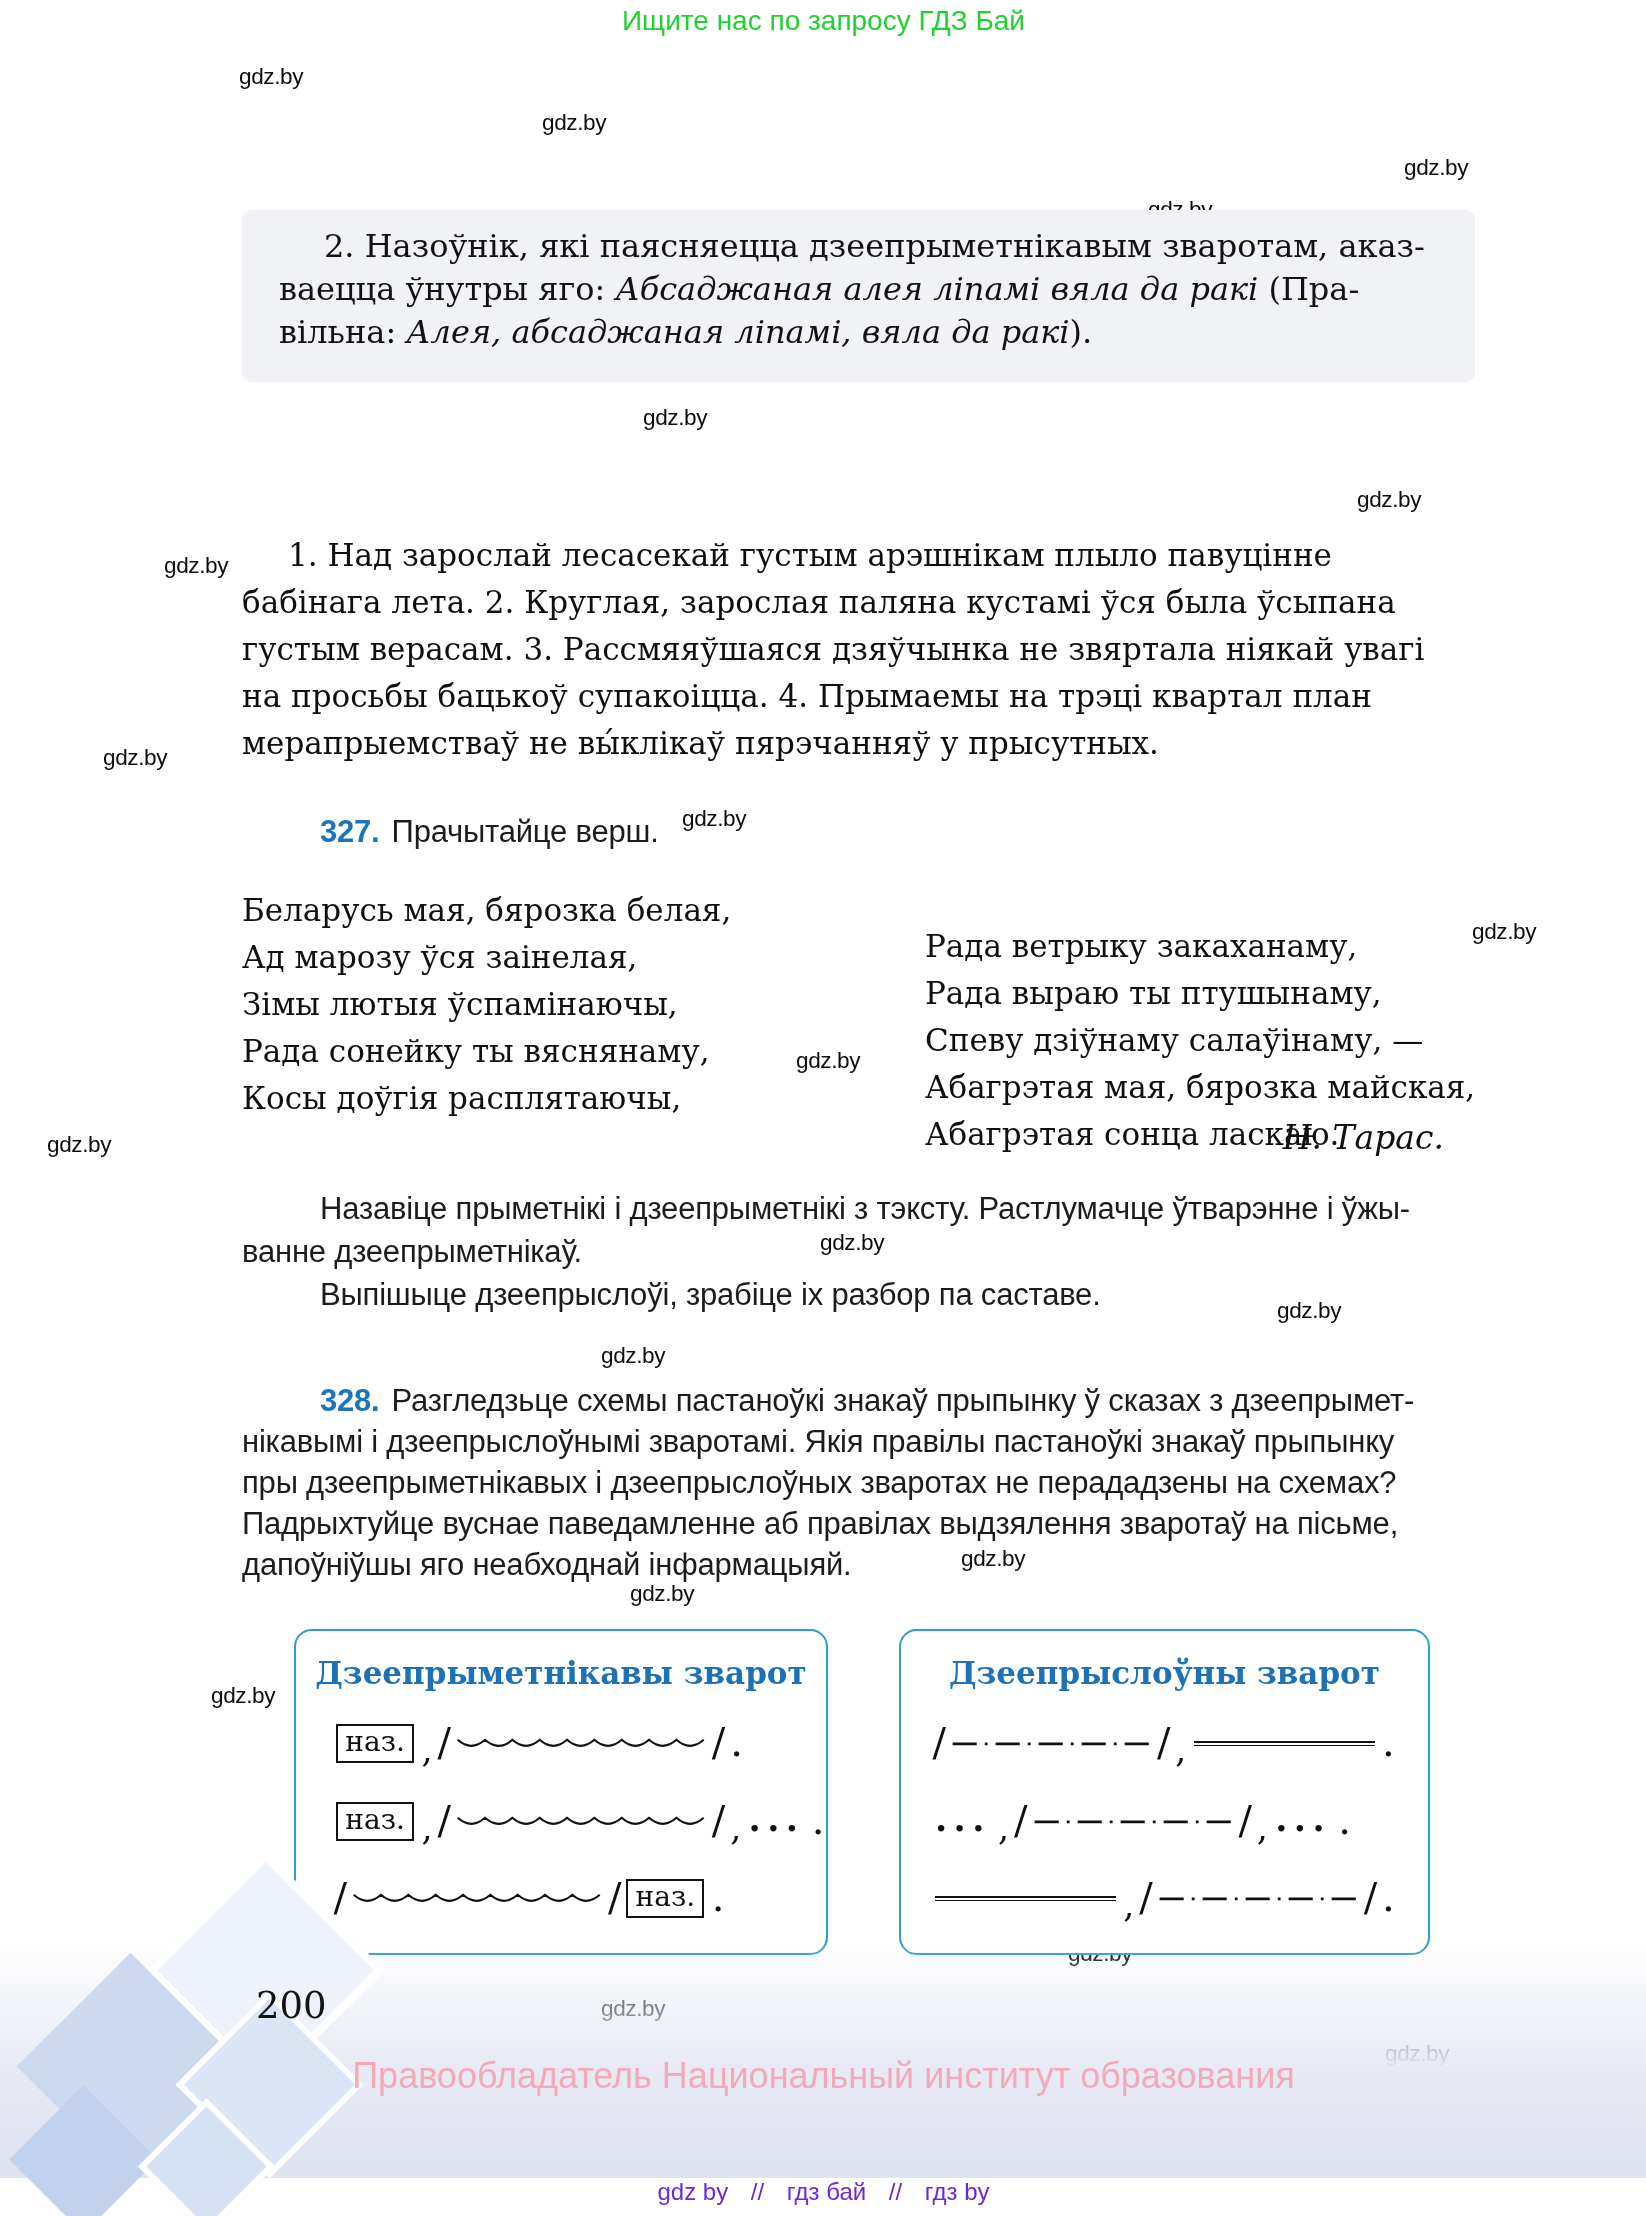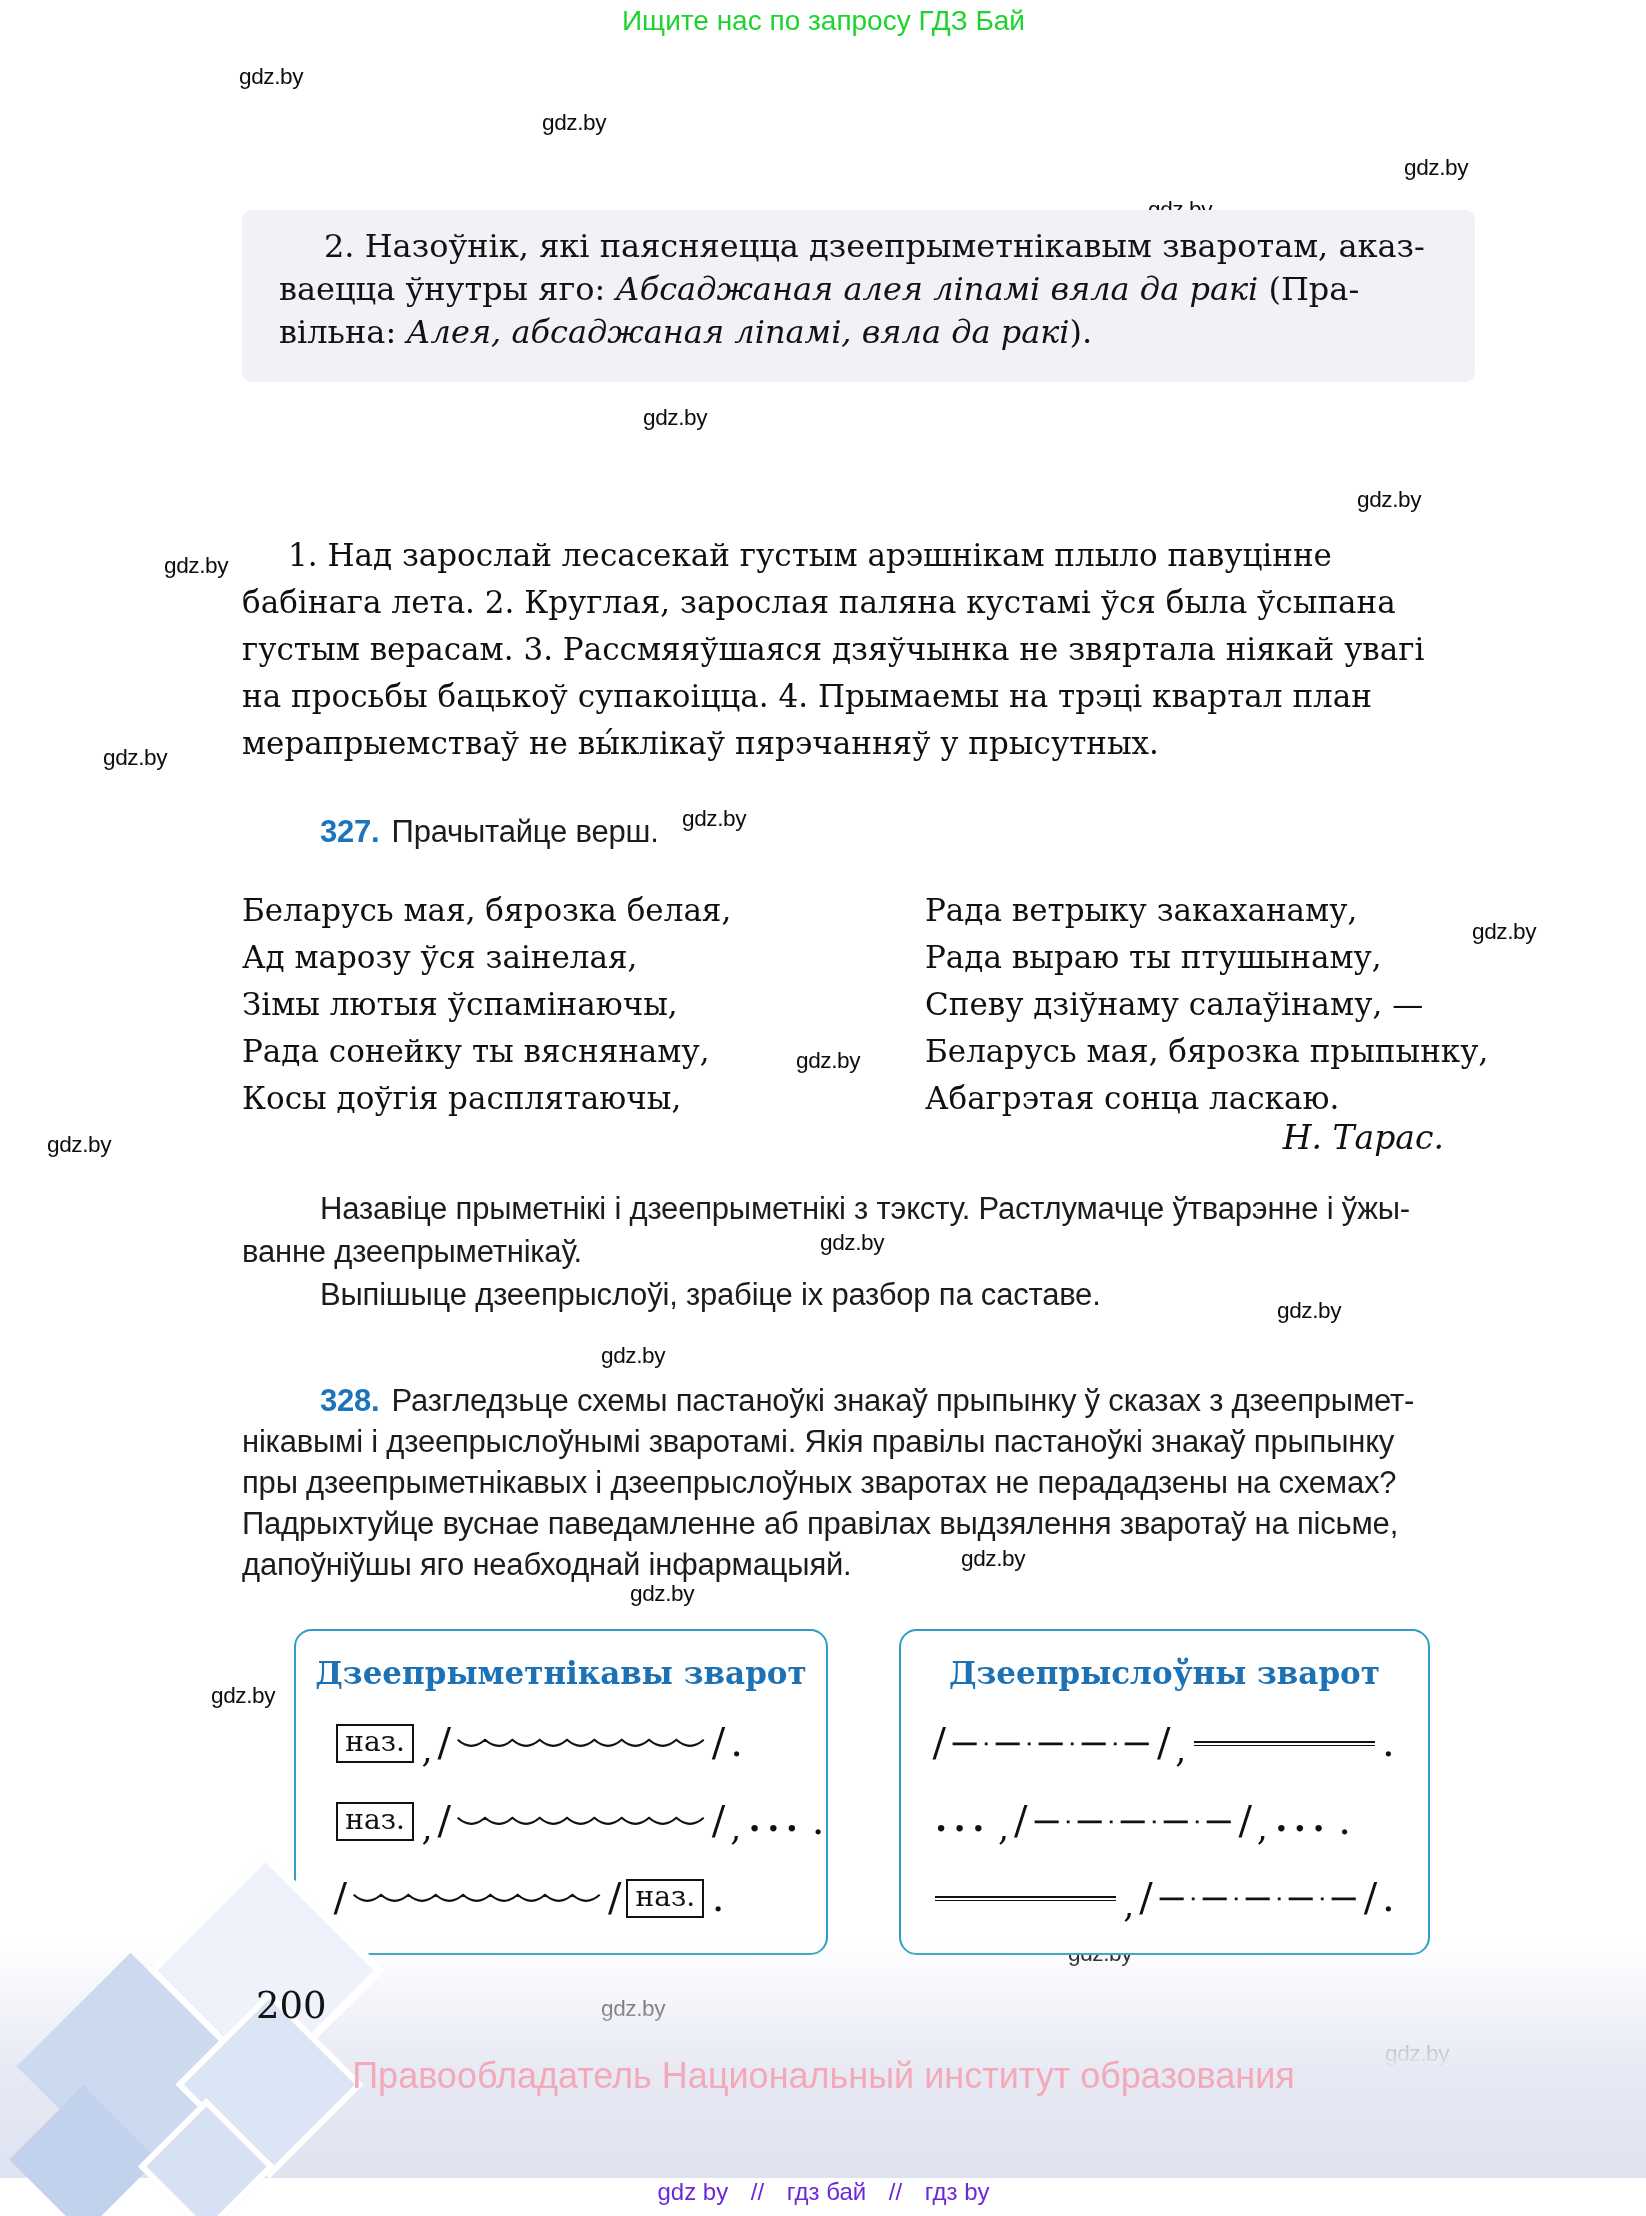--- a/index.html
+++ b/index.html
@@ -34,21 +34,21 @@
 
   
   .serifp{position:absolute;left:242px;width:1233px;font-size:31px;line-height:47px;color:#0f0f0f;}
   .sline{white-space:nowrap;}
   .sline.ind{padding-left:46px;}
 
   
   .poem{position:absolute;left:242px;top:887px;width:1233px;font-size:31px;line-height:47px;}
   .poemcol{position:absolute;top:0;}
   .poemcol.left{left:0;}
-  .poemcol.right{left:683px;}
+  .poemcol.right{left:683px;margin-top:36px;}
   .author{position:absolute;left:242px;top:1118px;width:1233px;text-align:right;
           padding-right:31px;box-sizing:border-box;font-style:italic;font-size:33px;}
 
   
   .schemebox{position:absolute;top:1629px;height:326px;background:#ffffff;
              border:2.8px solid #2f9dc6;border-radius:17.7px;box-sizing:border-box;}
   .schemebox.left{left:294px;width:534px;}
   .schemebox.right{left:899px;width:531px;}
   .sbtitle{position:absolute;top:24px;left:0;width:100%;text-align:center;
            font-weight:bold;font-size:31px;color:#1c72b4;}
@@ -143,21 +143,21 @@
       <div class="sline">Беларусь мая, бярозка белая,</div>
       <div class="sline">Ад марозу ўся заінелая,</div>
       <div class="sline">Зімы лютыя ўспамінаючы,</div>
       <div class="sline">Рада сонейку ты вяснянаму,</div>
       <div class="sline">Косы доўгія расплятаючы,</div>
     </div>
     <div class="poemcol right">
       <div class="sline">Рада ветрыку закаханаму,</div>
       <div class="sline">Рада выраю ты птушынаму,</div>
       <div class="sline">Спеву дзіўнаму салаўінаму, —</div>
-      <div class="sline">Беларусь мая, бярозка прыпынку,</div>
+      <div class="sline">Абагрэтая мая, бярозка майская,</div>
       <div class="sline">Абагрэтая сонца ласкаю.</div>
     </div>
   </div>
 
   <div class="author">Н. Тарас.</div>
 
   <div class="instr lh53" style="top:1187px">
     <div class="iline ind">Назавіце прыметнікі і дзеепрыметнікі з тэксту. Растлумачце ўтварэнне і ўжы-</div>
     <div class="iline">ванне дзеепрыметнікаў.</div>
   </div>

